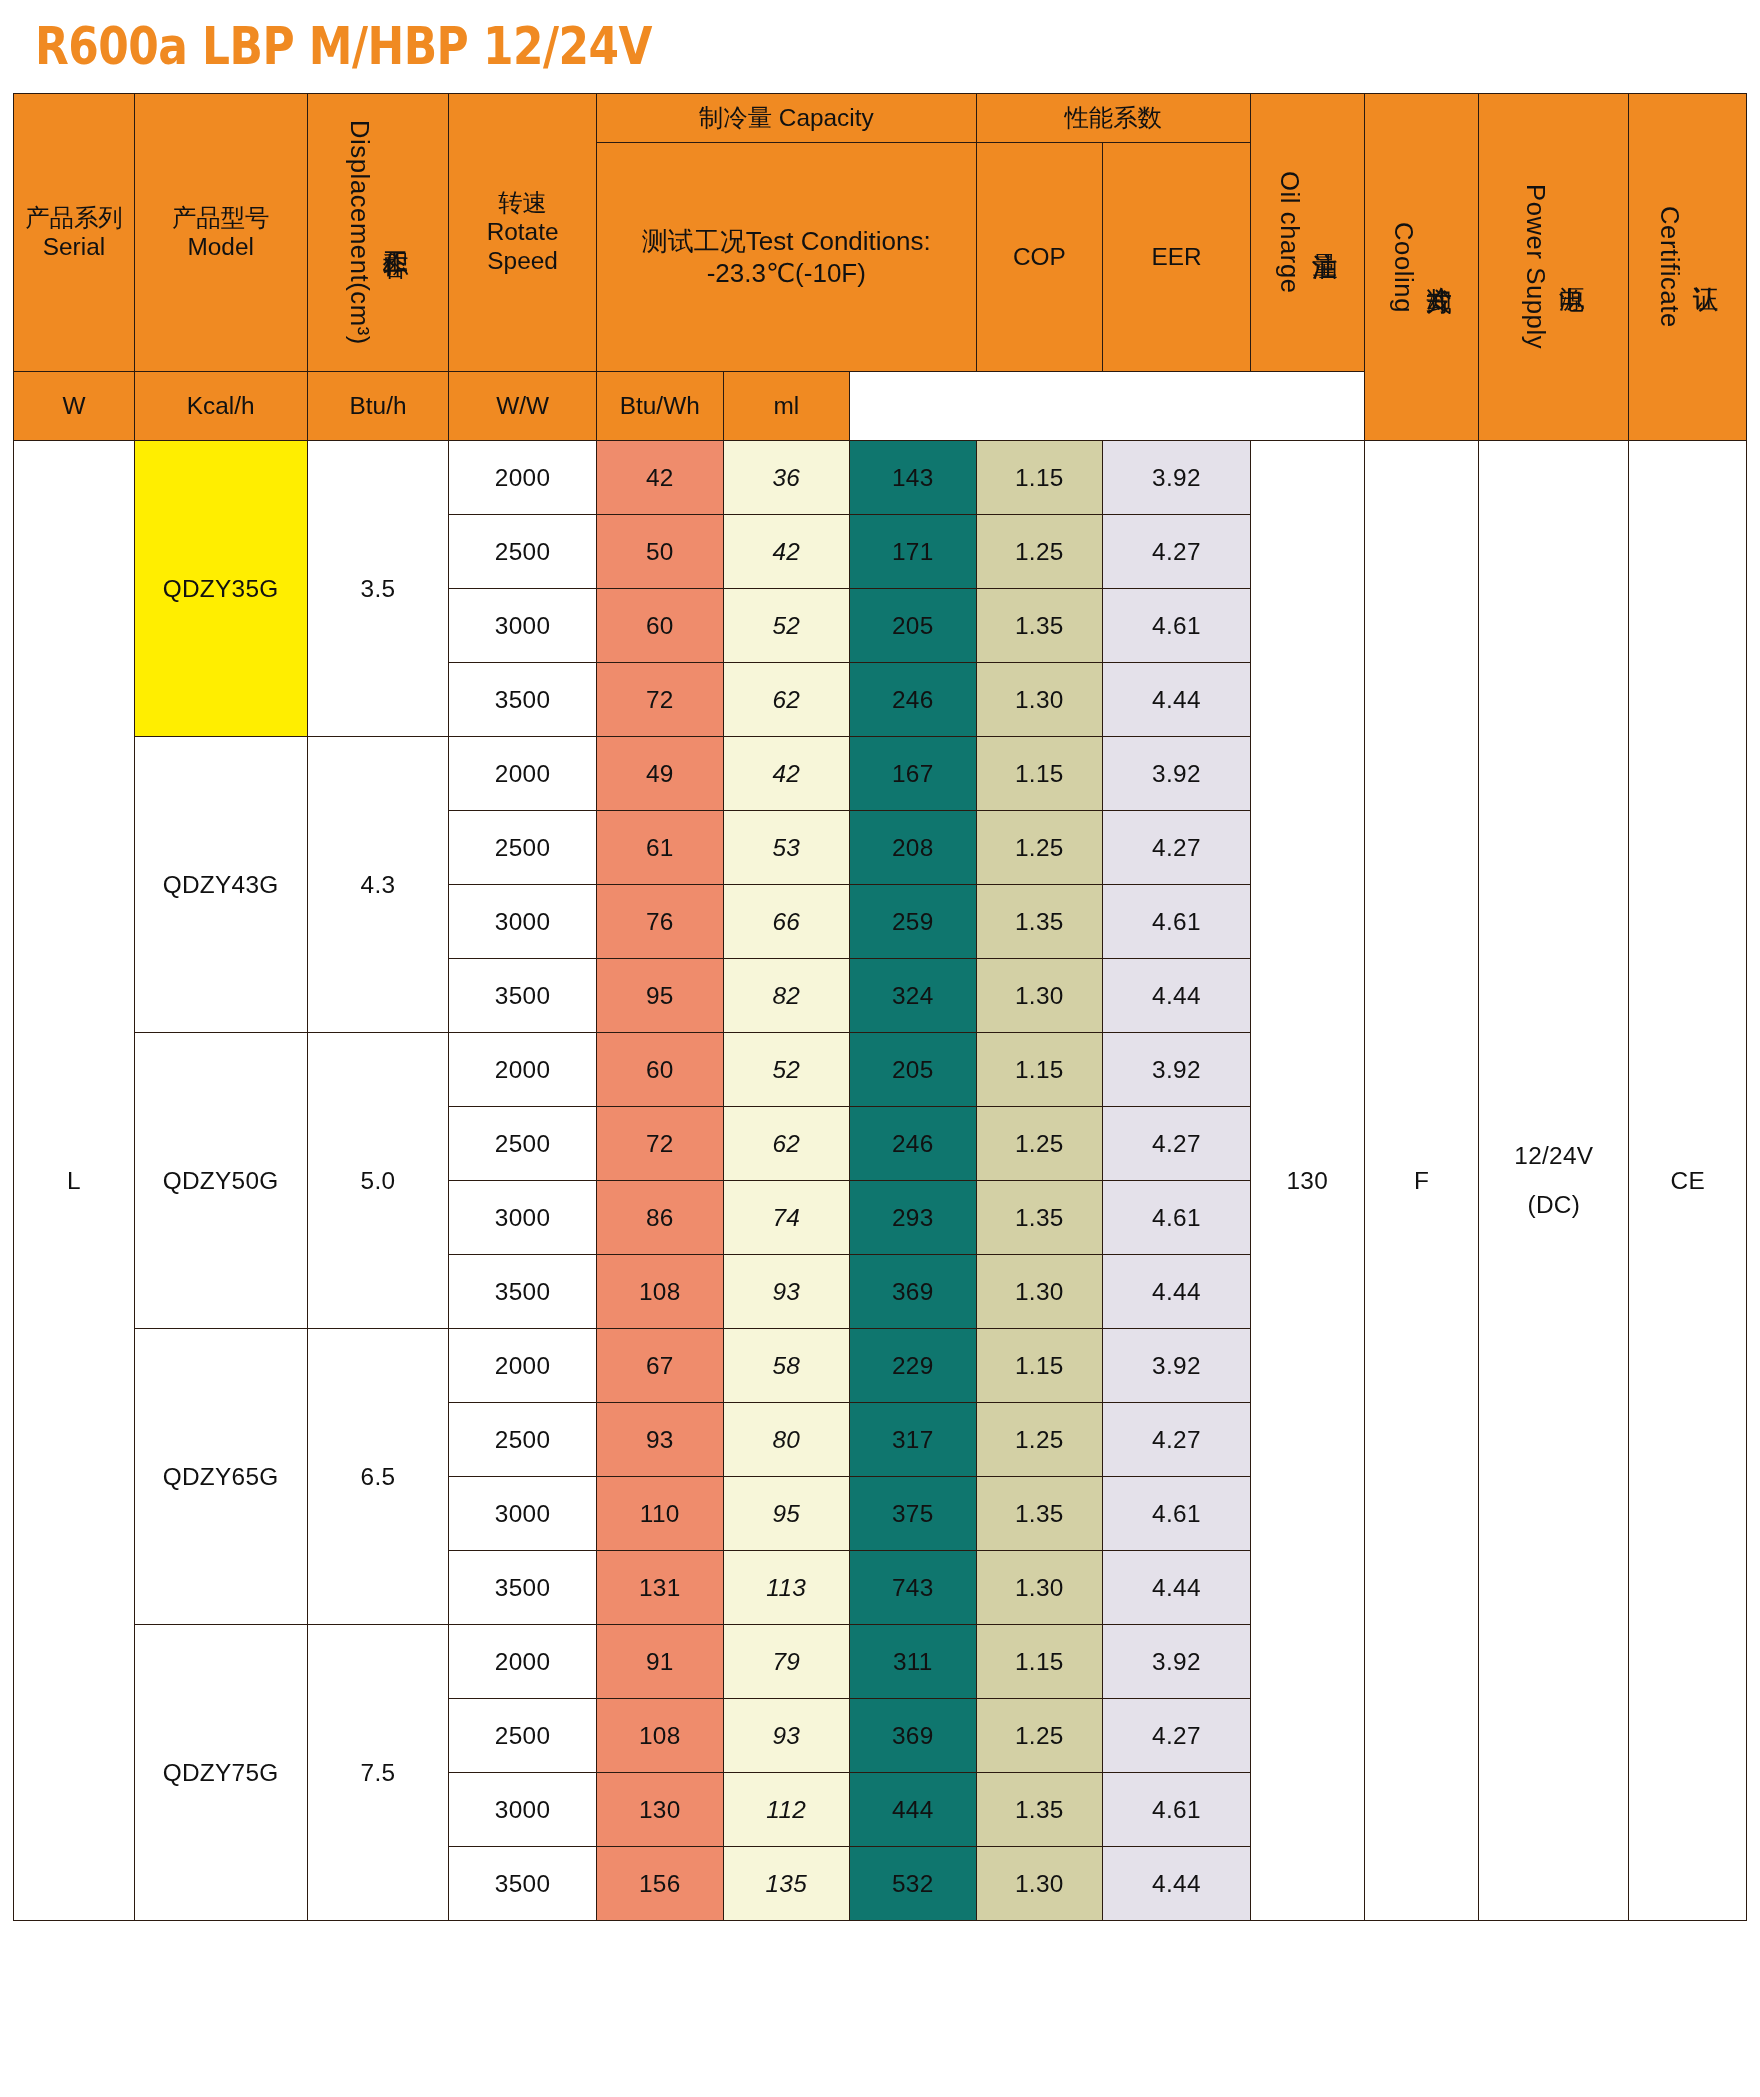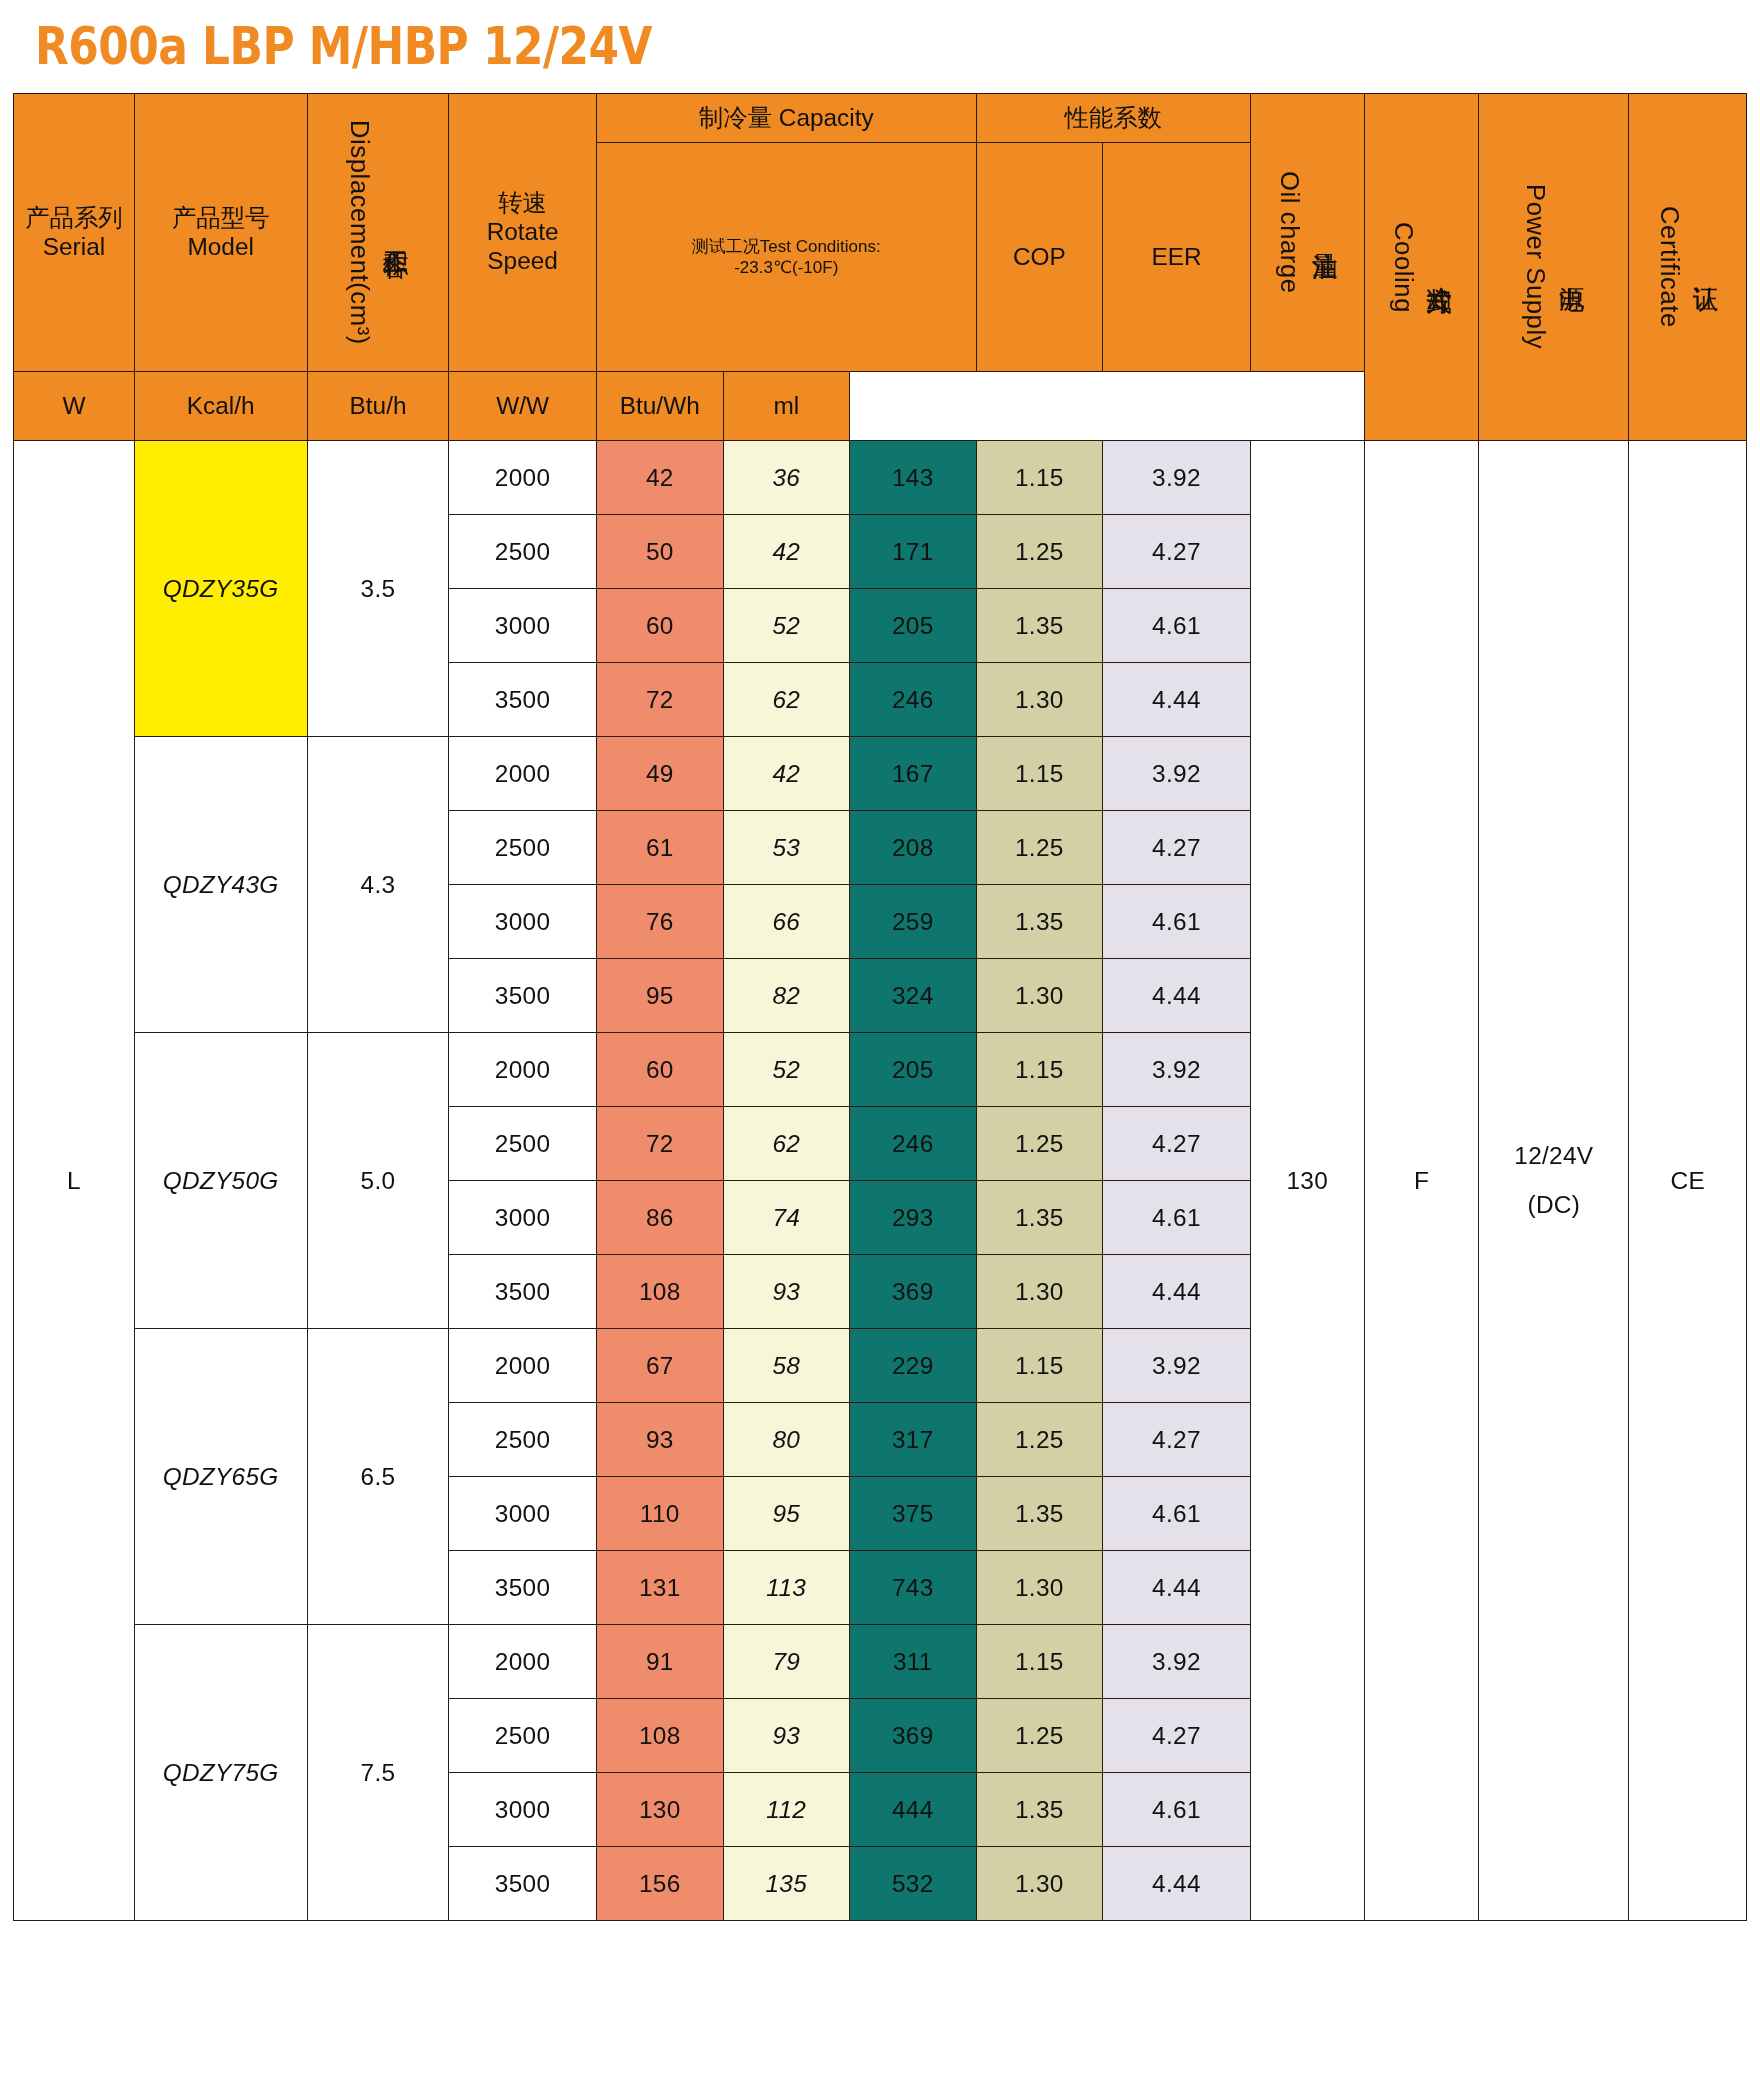--- a/index.html
+++ b/index.html
@@ -62,21 +62,21 @@
 
   
   .hd {
     background: #F08A22;
     color: #231205;
     font-size: 25.6px;
     font-weight: normal;
     line-height: 1.18;
     padding: 2.4px 3.7px;
   }
-  .hd.cond  { font-size: 17px; line-height: 1.25; }
+  .hd.cond  { font-size: 26px; line-height: 1.25; }
   .vert {
     writing-mode: vertical-rl;
     text-orientation: mixed;
     white-space: nowrap;
     font-size: 25.6px;
     line-height: 1.35;
     letter-spacing: 0.6px;
   }
   .vert-pair {
     display: flex;
@@ -91,21 +91,21 @@
   .vert-oil { height: 207px; }
 
   
   .c-speed { background: #ffffff; }
   .c-w     { background: #ef8c6c; }
   .c-kcal  { background: #f7f6d9; font-style: italic; }
   .c-btu   { background: #0f766e; }
   .c-cop   { background: #d3d0a5; }
   .c-eer   { background: #e4e1ea; }
 
-  .c-model { background: #ffffff; font-style: italic; }
+  .c-model { background: #ffffff; }
   .c-model.hl { background: #FFEE00; }
   .c-disp  { background: #ffffff; }
   .c-plain { background: #ffffff; }
 
   .row-h { height: 74px; }
 
   .cellnum { font-size: 25.6px; letter-spacing: 0.3px; }
   .model-txt { font-size: 25.6px; letter-spacing: 0.3px; }
 </style>
 </head>

